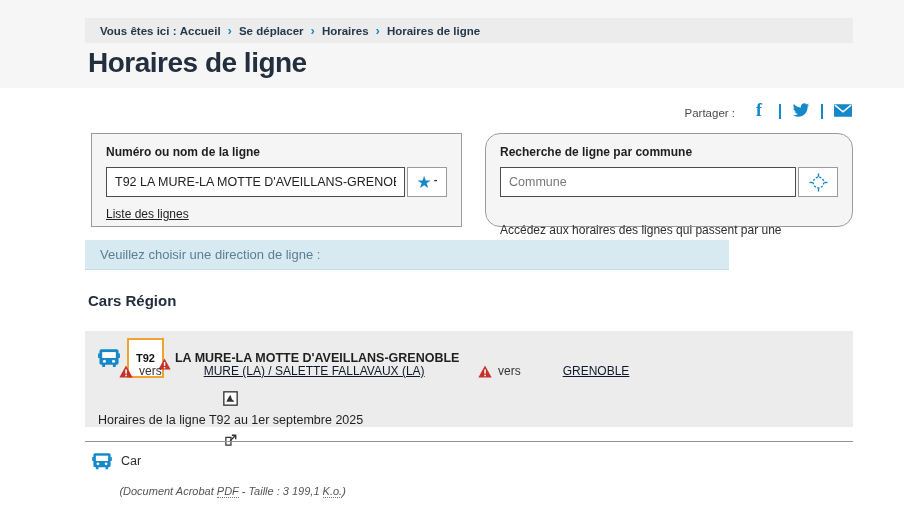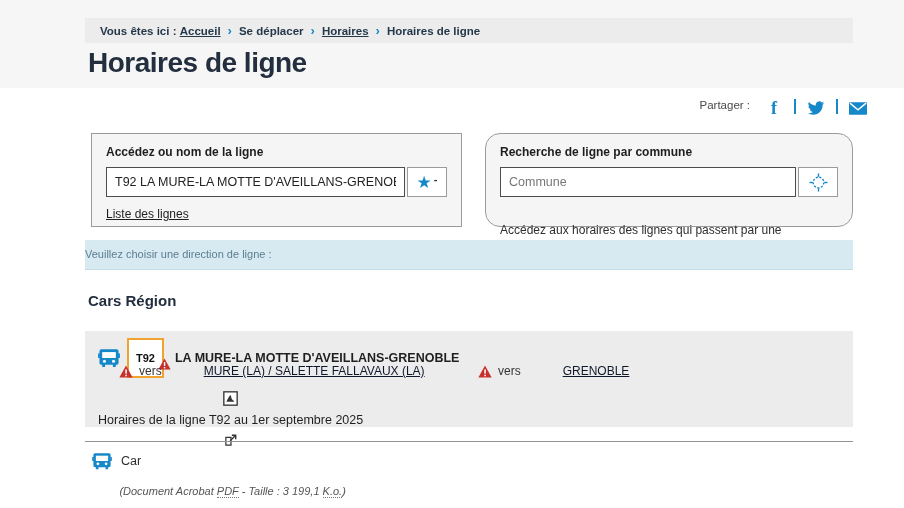--- a/index.html
+++ b/index.html
@@ -5,28 +5,28 @@
   * { margin:0; padding:0; box-sizing:border-box; }
   html,body { width:904px; height:508px; background:#fff; overflow:hidden;
               font-family:"Liberation Sans", sans-serif; }
   .page { position:relative; width:904px; height:508px; background:#fff; }
 
   
   .top-band { position:absolute; left:0; top:0; width:904px; height:88px; background:#f6f6f6; }
   .crumbbar { position:absolute; left:85px; top:18px; width:768px; height:25px;
               background:#ececec; display:flex; align-items:center; padding-left:15px;
               font-size:11.5px; font-weight:700; color:#25384a; }
-  .crumbbar a { color:#25384a; text-decoration:underline; cursor:pointer; }
+  .crumbbar a { color:#25384a; cursor:pointer; }
   .crumb-sep { color:#1488c8; font-weight:700; margin:0 7px; font-size:13px; }
   .page-title { position:absolute; left:88px; top:47px; font-size:28px; font-weight:800;
                 color:#232f3e; letter-spacing:-0.5px; }
 
   
-  .share { position:absolute; top:99px; left:100px; width:768px; height:20px;
-           display:flex; justify-content:flex-end; align-items:flex-start; gap:10px; }
+  .share { position:absolute; top:99px; left:85px; width:768px; height:20px;
+           display:flex; justify-content:flex-end; align-items:flex-end; gap:10px; }
   .share-label { font-size:11.5px; color:#4a4a4a; margin-right:4px; }
   .share-sep { width:2px; height:15px; background:#1488c8; }
   .share-btn { display:flex; align-items:center; justify-content:center; width:20px; height:18px; cursor:pointer; }
   .fb-glyph { color:#1488c8; font-weight:800; font-size:18px; font-family:"Liberation Serif", serif; line-height:1; }
 
   
   .sbox { position:absolute; top:133px; height:94px; background:#f5f5f5;
           border:1px solid #9b9b9b; padding:11px 14px; }
   .sbox.left  { left:91px;  width:371px; }
   .sbox.right { left:485px; width:368px;border-radius:15px; }
@@ -37,23 +37,23 @@
   .sbox input::placeholder { color:#777; opacity:1; }
   .attach-btn { width:40px; height:30px; margin-left:2px; background:#fff; border:1px solid #9b9b9b;
                 display:flex; align-items:center; justify-content:center; cursor:pointer; }
   .star-glyph { color:#1488c8; font-size:17px; line-height:1; }
   .star-caret { color:#333; font-size:11px; font-weight:700; margin-left:2px; margin-top:-6px; }
   .sbox-foot { margin-top:10px; font-size:12px; color:#1e1e1e; }
   .sbox-foot a { color:#1e1e1e; text-decoration:underline; cursor:pointer; }
   .sbox-hint { margin-top:26px; font-size:12px; color:#2e2e2e; }
 
   
-  .notice { position:absolute; left:85px; top:240px; width:768px; height:30px;
+  .notice { position:absolute; left:85px; top:240px; width:644px; height:30px;
             background:#d7eaf2; border-bottom:1px solid #c3dce8; color:#5b7e92;
-            font-size:11px; line-height:29px; }
+            font-size:13px; line-height:29px; padding-left:15px; }
 
   
   .section-heading { position:absolute; left:88px; top:292px; font-size:15px;
                      font-weight:800; color:#232f3e; }
 
   
   .panel { position:absolute; left:85px; top:331px; width:768px; height:96px; background:#ececec; }
   .line-row { position:absolute; left:13px; top:7px; display:flex; align-items:center; }
   .line-badge { display:inline-block; border:2px solid #f0a32f; background:#fff; color:#111;
                 font-size:11px; font-weight:700; padding:12px 7px; margin-left:7px; }
@@ -109,21 +109,21 @@
     <span class="share-sep"></span>
     <span class="share-btn">
       <svg width="18" height="13" viewBox="0 0 20 14">
           <rect width="20" height="14" rx="1" fill="#1488c8"></rect>
           <path d="M1 1 L10 8.5 L19 1" stroke="#fff" stroke-width="1.6" fill="none"></path>
         </svg>
     </span>
   </div>
 
   <div class="sbox left">
-    <div class="sbox-label">Accédez ou nom de la ligne</div>
+    <div class="sbox-label">Numéro ou nom de la ligne</div>
     <div class="input-row">
       <input type="text" value="T92 LA MURE-LA MOTTE D'AVEILLANS-GRENOBLE" style="">
       <span class="attach-btn">
         <span class="star-glyph">★</span>
         <span class="star-caret">-</span>
       </span>
     </div>
     <div class="sbox-foot">
       <a>Liste des lignes</a>
     </div>

